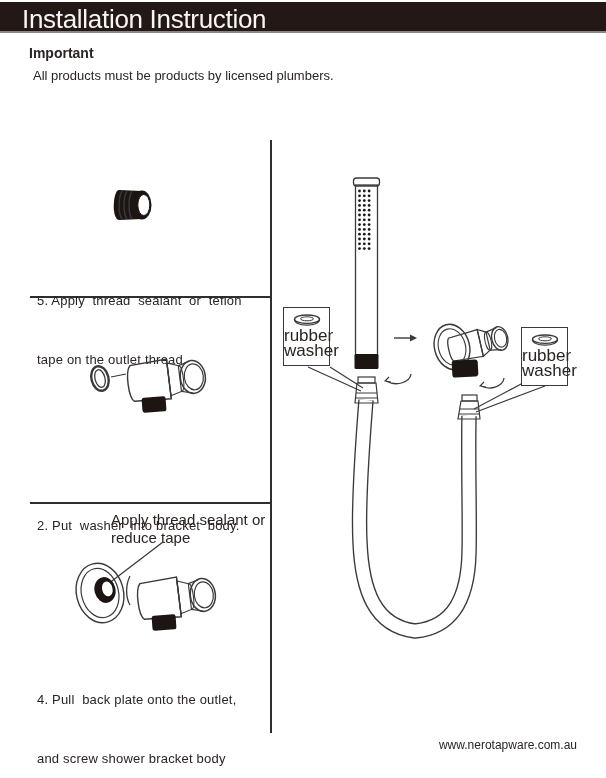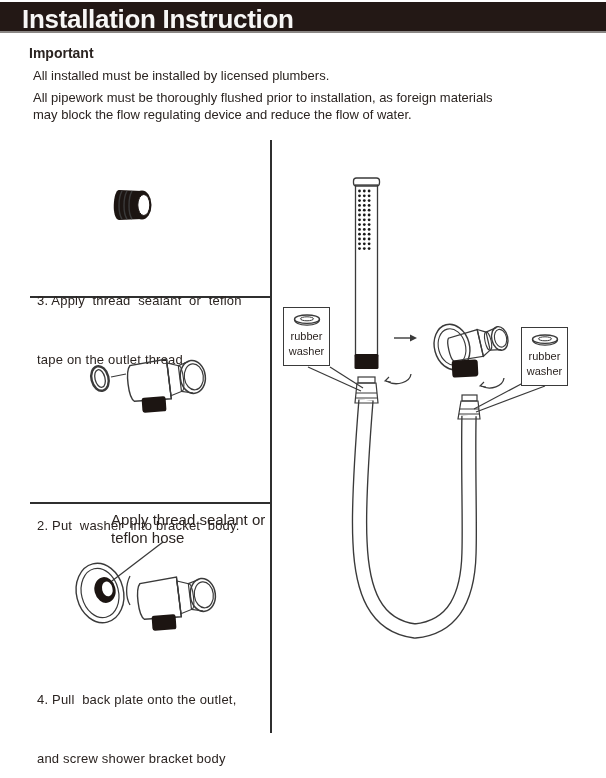--- a/index.html
+++ b/index.html
@@ -5,85 +5,81 @@
   html,body{margin:0;padding:0;background:#e8e8e8;}
   .page{
     position:relative;width:606px;height:778px;background:#ffffff;
     font-family:"Liberation Sans","DejaVu Sans",sans-serif;
     color:#2b2421;overflow:hidden;margin:0 auto;
   }
   .abs{position:absolute;}
   .pre{white-space:pre;}
   
   .header-bar{left:0;top:2px;width:606px;height:29px;background:#231815;border-bottom:2px solid #8a8684;}
-  .header-title{left:22px;top:3px;font-size:26px;line-height:28px;letter-spacing:-0.3px;color:#f7f6f5;font-weight:700;}
+  .header-title{left:22px;top:3px;font-size:26px;line-height:28px;letter-spacing:-0.3px;color:#f7f6f5;font-weight:400;}
   
   .important-heading{left:29px;top:45px;font-size:14px;font-weight:bold;}
   .body-text{font-size:13px;line-height:16.5px;}
   .para1{left:33px;top:68px;}
   .para2{left:33px;top:90px;}
   
   .vline{left:270px;top:140px;width:1.5px;height:593px;background:#2f2f2f;}
   .hline{height:1.5px;background:#2f2f2f;}
   .hline1{left:30px;top:296px;width:241px;}
   .hline2{left:30px;top:502px;width:241px;}
   
   .step-text{font-size:13px;line-height:19.5px;letter-spacing:0.2px;}
   .step1-text{left:37px;top:252px;}
   .step2-text{left:37px;top:477px;}
   .step3-annotation{left:111px;top:511px;font-size:15px;line-height:17.5px;}
   .step3-text{left:37px;top:651px;}
   .step4-text{left:286px;top:651px;}
   
   .washer-box{
     width:45px;height:57px;border:1.4px solid #3a3a3a;background:#fff;
-    text-align:center;font-size:11px;line-height:14.5px;color:#2b2421;
+    text-align:center;font-size:17px;line-height:14.5px;color:#2b2421;
   }
   .washer-box svg{display:block;margin:6px auto 2px auto;}
   .washer-box-left{left:283px;top:307px;}
   .washer-box-right{left:521px;top:327px;}
   
   .footer-url{right:29px;top:738px;font-size:12px;color:#2b2421;}
   svg{display:block;}
   .ln{stroke:#3a3a3a;fill:none;}
 </style>
 </head>
 <body>
 
 <div class="page">
 
   <div class="abs header-bar">
     <div class="abs header-title">Installation Instruction</div>
   </div>
 
   <div class="abs important-heading">Important</div>
-  <div class="abs body-text para1">All installed must be installed by licensed plumbers.</div>
-  <div class="abs body-text para2">
-    <div>All pipework must be thoroughly flushed prior to installation, as foreign materials</div>
-    <div>may block the flow regulating device and reduce the flow of water.</div>
-  </div>
+  <div class="abs body-text para1">All products must be products by licensed plumbers.</div>
 
   <div class="abs vline"></div>
   <div class="abs hline hline1"></div>
   <div class="abs hline hline2"></div>
 
   <svg class="abs" style="left:95px;top:175px;" width="80" height="60" viewBox="0 0 80 60">
     <g>
       <path d="M24,15 C18,15 16,44 24,45 L47,44 L47,16 Z" fill="#1c1512"></path>
       <path d="M27,16 C23,23 23,38 27,44" class="ln" stroke="#5f564d" stroke-width="1.4"></path>
       <path d="M32,16 C28,23 28,38 32,44" class="ln" stroke="#5f564d" stroke-width="1.4"></path>
       <path d="M37,16 C33,23 33,38 37,44" class="ln" stroke="#5f564d" stroke-width="1.4"></path>
       <ellipse cx="47" cy="30" rx="9.5" ry="14.5" fill="#1c1512"></ellipse>
       <ellipse cx="48.8" cy="30" rx="6" ry="10.5" fill="#ffffff"></ellipse>
       <ellipse cx="48.8" cy="30" rx="6" ry="10.5" fill="none" stroke="#1c1512" stroke-width="1"></ellipse>
     </g>
   </svg>
 
   <div class="abs step-text step1-text pre">
-    <div>3. Apply  thread  sealant  or  teflon</div>
+    <div>5. Apply  thread  sealant  or  teflon</div>
     <div>tape on the outlet thread.</div>
   </div>
 
   <svg class="abs" style="left:78px;top:343px;" width="175" height="92" viewBox="0 0 175 92">
     <g transform="rotate(-14 22 35.5)">
       <ellipse cx="22" cy="35.5" rx="8.5" ry="12.5" class="ln" stroke-width="2.4"></ellipse>
       <ellipse cx="22" cy="35.5" rx="5" ry="9" class="ln" stroke-width="1.3"></ellipse>
     </g>
     <line x1="33" y1="34" x2="48" y2="31" class="ln" stroke-width="1.2"></line>
     <g id="bracketBody">
@@ -100,21 +96,21 @@
       <rect x="64" y="54" width="24" height="15" rx="2.5" fill="#1c1512" transform="rotate(-4 76 61)"></rect>
     </g>
   </svg>
 
   <div class="abs step-text step2-text pre">
     <div>2. Put  washer  into bracket  body.</div>
   </div>
 
   <div class="abs step3-annotation">
     <div>Apply thread sealant or</div>
-    <div>teflon hose</div>
+    <div>reduce tape</div>
   </div>
 
   <svg class="abs" style="left:58px;top:538px;" width="210" height="112" viewBox="0 0 210 112">
     <line x1="105" y1="4" x2="50" y2="46" class="ln" stroke-width="1.3"></line>
     <g transform="rotate(-14 42 55)">
       <ellipse cx="42" cy="55" rx="23.5" ry="30" fill="#fff" class="ln" stroke-width="1.4"></ellipse>
       <ellipse cx="42" cy="55" rx="18.5" ry="25" fill="none" class="ln" stroke-width="1.2"></ellipse>
     </g>
     <g transform="rotate(-14 47 52)">
       <ellipse cx="47" cy="52" rx="10.5" ry="13" fill="#1c1512"></ellipse>
@@ -234,14 +230,15 @@
       <path d="M3.5,5.2 C3.5,8.6 8,11.2 16,11.2 C24,11.2 28.5,8.6 28.5,5.2" fill="none" stroke="#3a3a3a" stroke-width="1.3"></path>
       <ellipse cx="16" cy="4.8" rx="6.5" ry="2" fill="#fff" stroke="#3a3a3a" stroke-width="1"></ellipse>
     </svg>
     <div>rubber</div>
     <div>washer</div>
   </div>
 
   <div class="abs step-text step4-text pre">
   </div>
 
+  <div class="abs footer-url">www.nerotapware.com.au</div>
 
 </div>
 
 </body></html>

